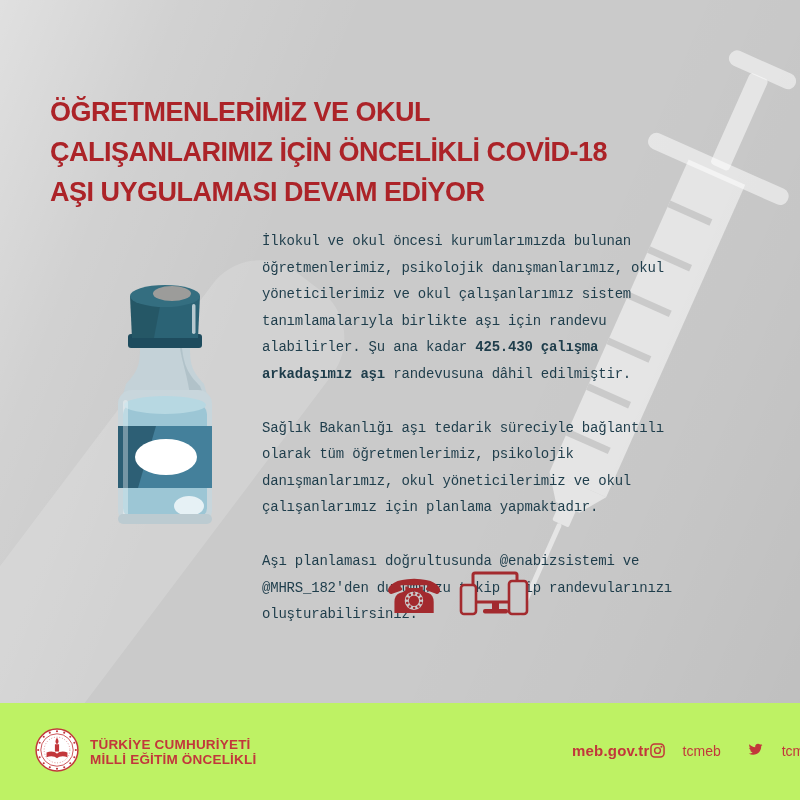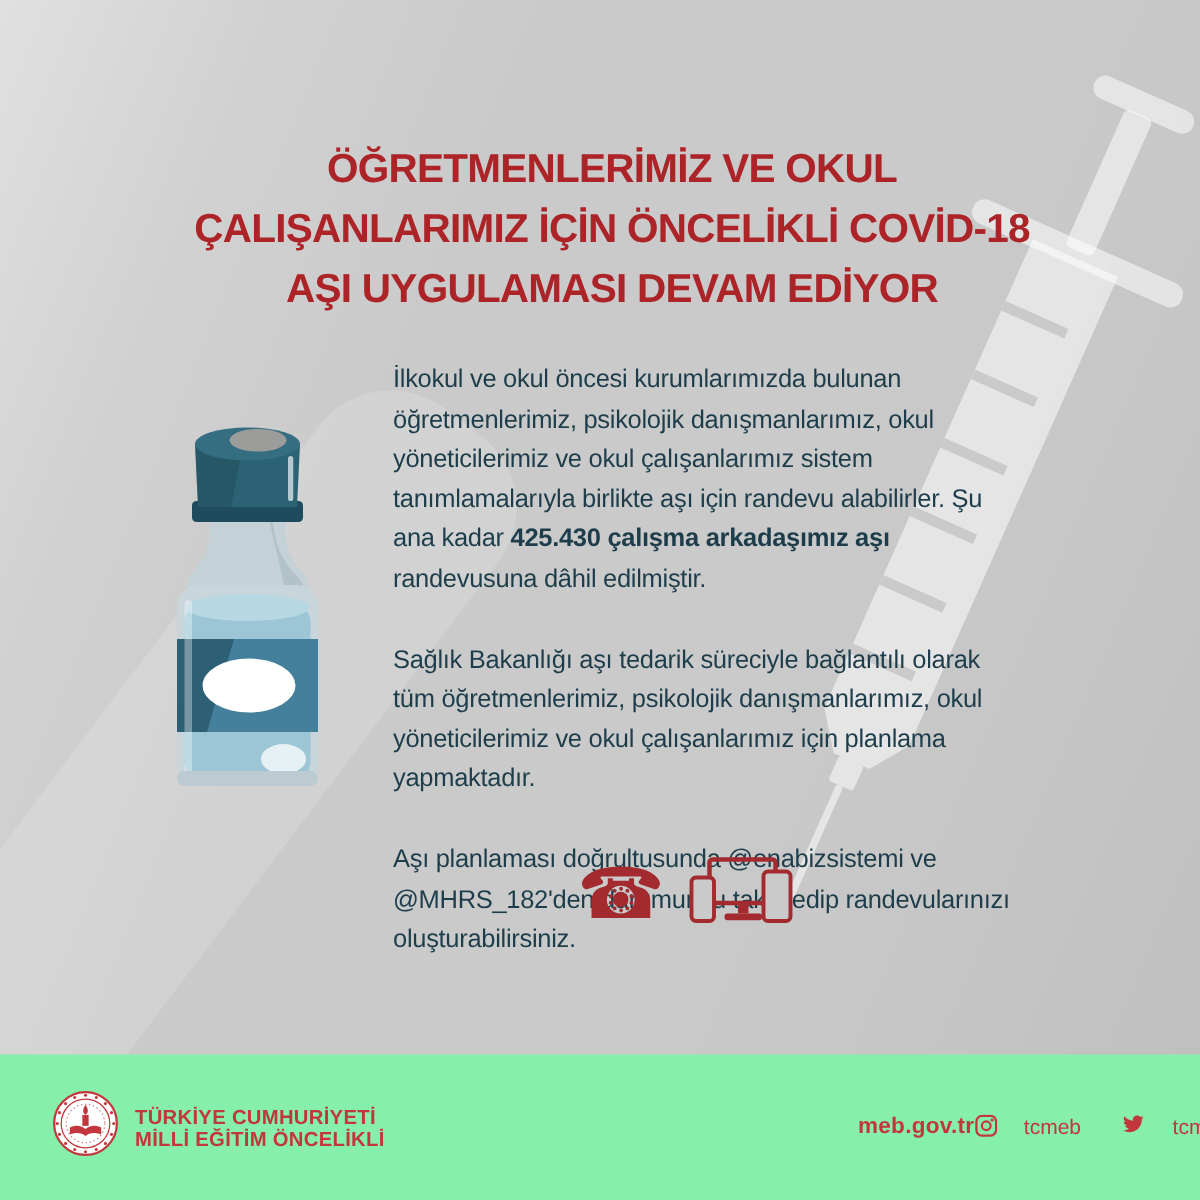--- a/index.html
+++ b/index.html
@@ -13,46 +13,46 @@
   .bg-light-tl{background:linear-gradient(112deg, rgba(255,255,255,.42) 0%, rgba(255,255,255,.14) 16%, rgba(255,255,255,0) 33%);}
   .bg-dark-br{background:linear-gradient(293deg, rgba(0,0,0,.06) 0%, rgba(0,0,0,.02) 22%, rgba(0,0,0,0) 40%);}
   .bg-streak{
     position:absolute;left:-140px;top:430px;width:560px;height:150px;
     background:rgba(255,255,255,.16);transform:rotate(-53deg);border-radius:60px;
   }
   .syringe-wrap{position:absolute;left:0;top:0;width:800px;height:800px;pointer-events:none;}
 
   .poster-title{
     position:absolute;left:50px;top:92px;width:716px;
-    text-align:center;color:#AC2328;font-weight:bold;
+    color:#AC2328;font-weight:bold;
     font-size:27px;line-height:40px;letter-spacing:-0.5px;
   }
 
   .vial{position:absolute;left:92px;top:278px;}
 
   .content-text{
-    position:absolute;left:262px;top:240px;width:414px;
-    color:#1E3D4B;font-size:17px;line-height:26.6px;letter-spacing:-0.2px;
+    position:absolute;left:262px;top:228px;width:414px;
+    color:#1E3D4B;font-size:14px;line-height:26.6px;letter-spacing:-0.2px;font-family:Liberation Mono, monospace;
   }
   .content-text p{margin:0 0 27px 0;}
   .content-text b{font-weight:bold;}
 
   .icons-row{
     position:absolute;left:262px;top:570px;width:414px;
     display:flex;justify-content:center;align-items:center;gap:16px;
     transform:translateX(-12px);
   }
   .phone-glyph{
     font-family:"DejaVu Sans", sans-serif;
     font-size:47px;line-height:47px;color:#A32A2E;
   }
 
   .footer{
     position:absolute;left:0;top:703px;width:800px;height:97px;
-    background:#86efac;box-sizing:border-box;
+    background:#bef264;box-sizing:border-box;
     display:flex;align-items:center;justify-content:space-between;
     padding:0 36px 0 34px;
   }
   .footer-left{display:flex;align-items:center;gap:10px;}
   .ministry-name{
     color:#C2373B;font-weight:bold;font-size:13.5px;line-height:15px;letter-spacing:0.2px;
   }
   .footer-right{
     display:flex;flex-direction:row;align-items:center;color:#C2373B;width:192px;
   }

